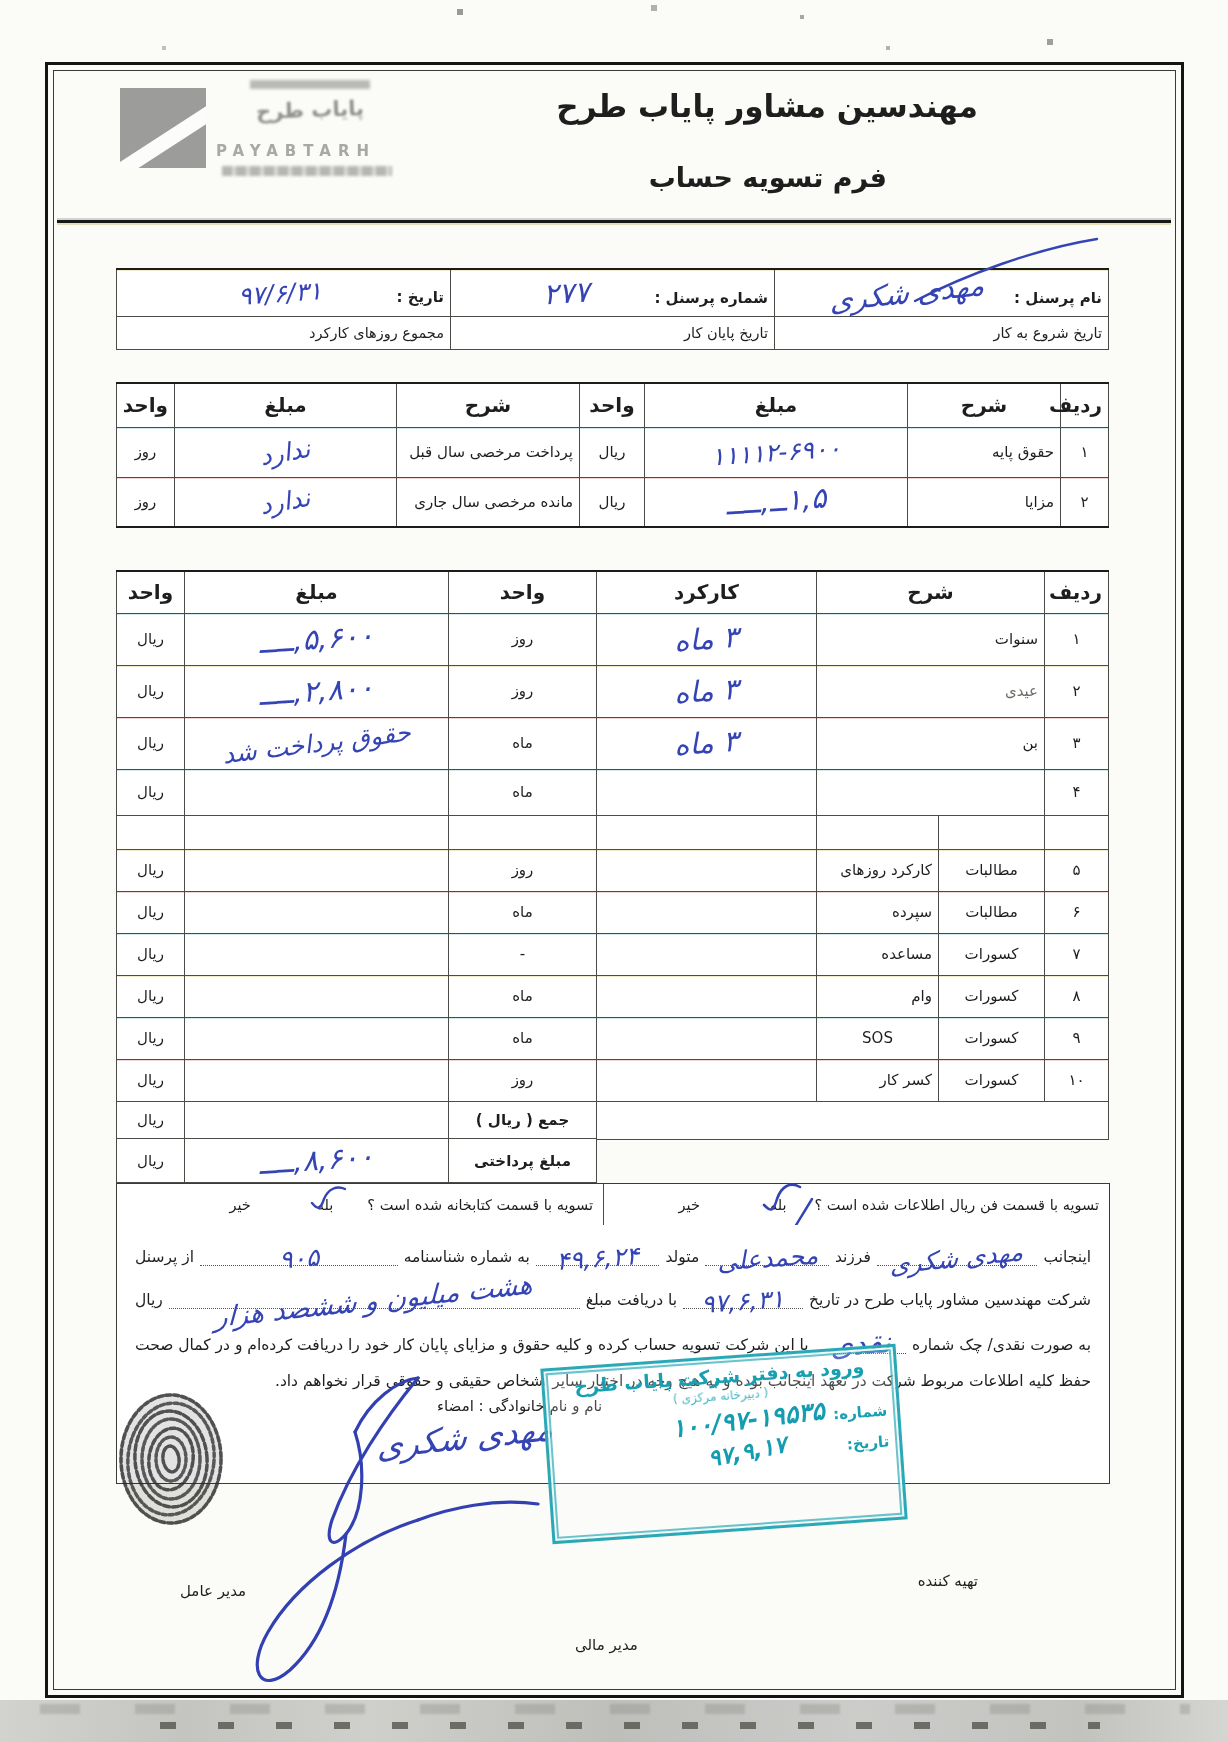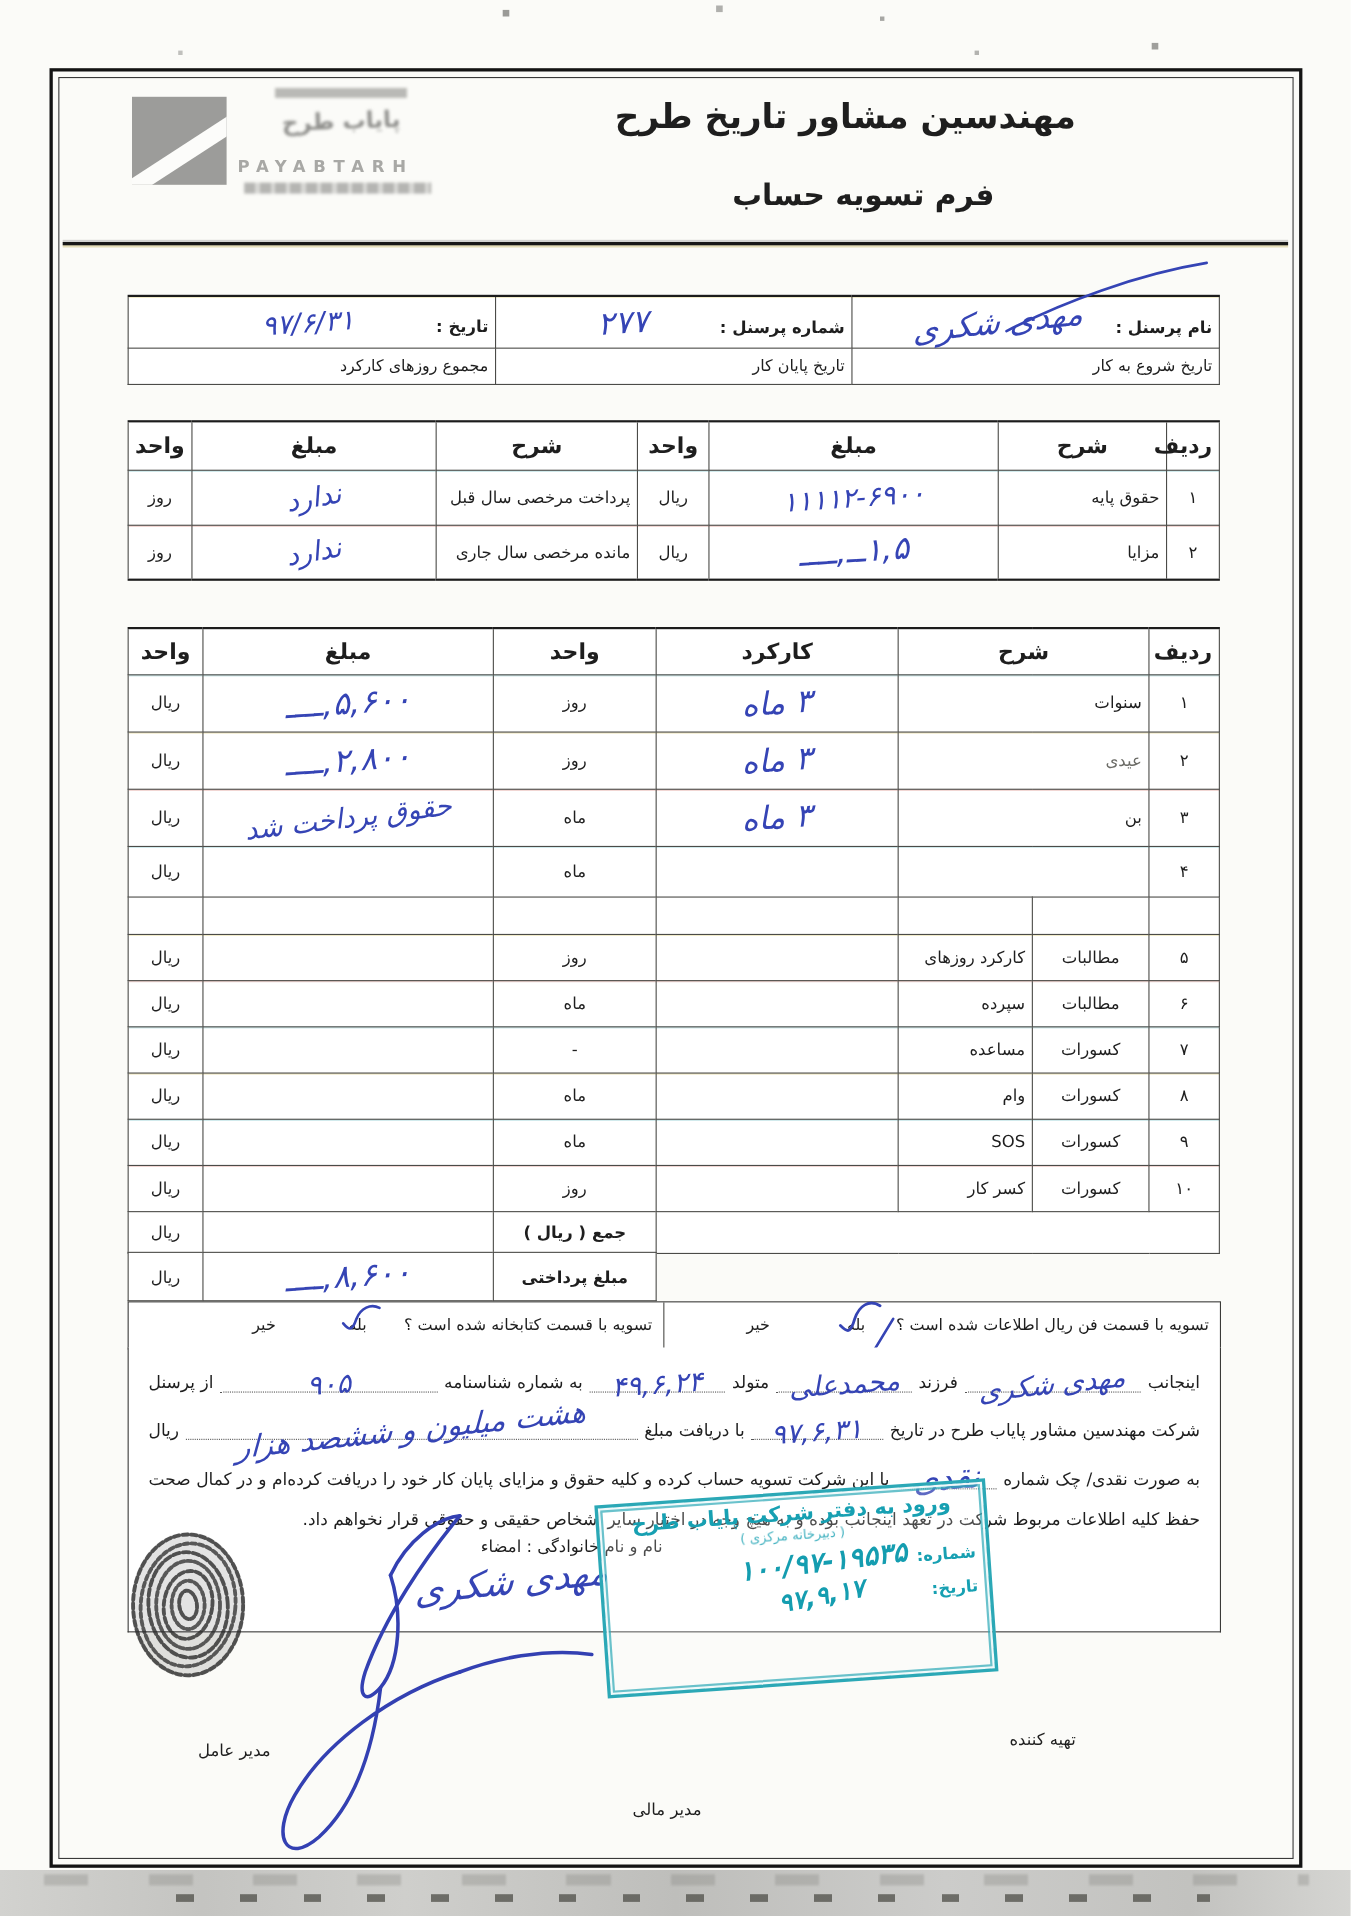--- a/index.html
+++ b/index.html
@@ -15,21 +15,21 @@
     background:repeating-linear-gradient(90deg,#55554f 0 16px,transparent 16px 58px);opacity:.8;}
   .bottom-band:after{content:"";position:absolute;left:40px;top:4px;width:1150px;height:10px;
     background:repeating-linear-gradient(90deg,#8a8a85 0 40px,transparent 40px 95px);opacity:.35;filter:blur(1px);}
   
   .frame{position:absolute;left:45px;top:62px;width:1133px;height:1630px;border:3px solid #141414;}
   .frame-inner{position:absolute;inset:5px;border:1.6px solid #3a3a3a;}
   .header-rule{position:absolute;left:57px;top:220px;width:1114px;height:3px;background:#181818;
     box-shadow:0 2px 0 rgba(190,170,70,.35),0 -2px 0 rgba(120,120,120,.3);}
   
   .company-name{position:absolute;right:250px;top:88px;font-size:31px;font-weight:bold;letter-spacing:.5px;}
-  .form-title{position:absolute;right:324px;top:162px;font-size:27px;font-weight:bold;}
+  .form-title{position:absolute;right:341px;top:162px;font-size:27px;font-weight:bold;}
   .logo-box{position:absolute;left:120px;top:88px;width:86px;height:80px;background:#9c9c9a;overflow:hidden;}
   .logo-slash{position:absolute;left:-12px;top:46px;width:115px;height:15px;background:#fcfcfa;transform:rotate(-33deg);}
   .logo-fa{position:absolute;left:235px;top:98px;width:150px;text-align:center;font-size:21px;font-weight:bold;
     color:#8f8f8c;filter:blur(1.3px);transform:rotate(-2deg);}
   .logo-fa-small{position:absolute;left:250px;top:80px;width:120px;height:9px;background:#b9b9b6;filter:blur(1.6px);}
   .logo-latin{position:absolute;left:216px;top:142px;font-size:15px;letter-spacing:7px;color:#a8a8a5;
     font-weight:bold;direction:ltr;text-align:right;}
   .logo-sub{position:absolute;left:222px;top:166px;width:170px;height:10px;
     background:repeating-linear-gradient(90deg,#b5b5b2 0 10px,#d8d8d5 10px 14px);filter:blur(1.4px);}
   
@@ -95,21 +95,21 @@
 </head>
 <body>
 
 <div class="page">
 
   <div class="specks"></div>
   <div class="frame">
       <div class="frame-inner"></div>
     </div>
 
-  <div class="company-name">مهندسین مشاور تاریخ طرح</div>
+  <div class="company-name">مهندسین مشاور پایاب طرح</div>
   <div class="form-title">فرم تسویه حساب</div>
   <div class="logo-box">
       <div class="logo-slash"></div>
     </div>
   <div class="logo-fa-small"></div>
   <div class="logo-fa">پایاب طرح</div>
   <div class="logo-latin">PAYABTARH</div>
   <div class="logo-sub"></div>
   <div class="header-rule"></div>
 
@@ -269,21 +269,21 @@
       <td class="c">کسورات</td>
       <td>وام</td>
       <td class="c"></td>
       <td class="c">ماه</td>
       <td class="c"></td>
       <td class="c">ریال</td>
     </tr>
     <tr class="tint-t" style="height:42px">
       <td class="c">۹</td>
       <td class="c">کسورات</td>
-      <td style="direction:ltr;text-align:right">SOS</td>
+      <td style="direction:ltr;text-align:center">SOS</td>
       <td class="c"></td>
       <td class="c">ماه</td>
       <td class="c"></td>
       <td class="c">ریال</td>
     </tr>
     <tr class="tint-r" style="height:42px">
       <td class="c">۱۰</td>
       <td class="c">کسورات</td>
       <td>کسر کار</td>
       <td class="c"></td>

